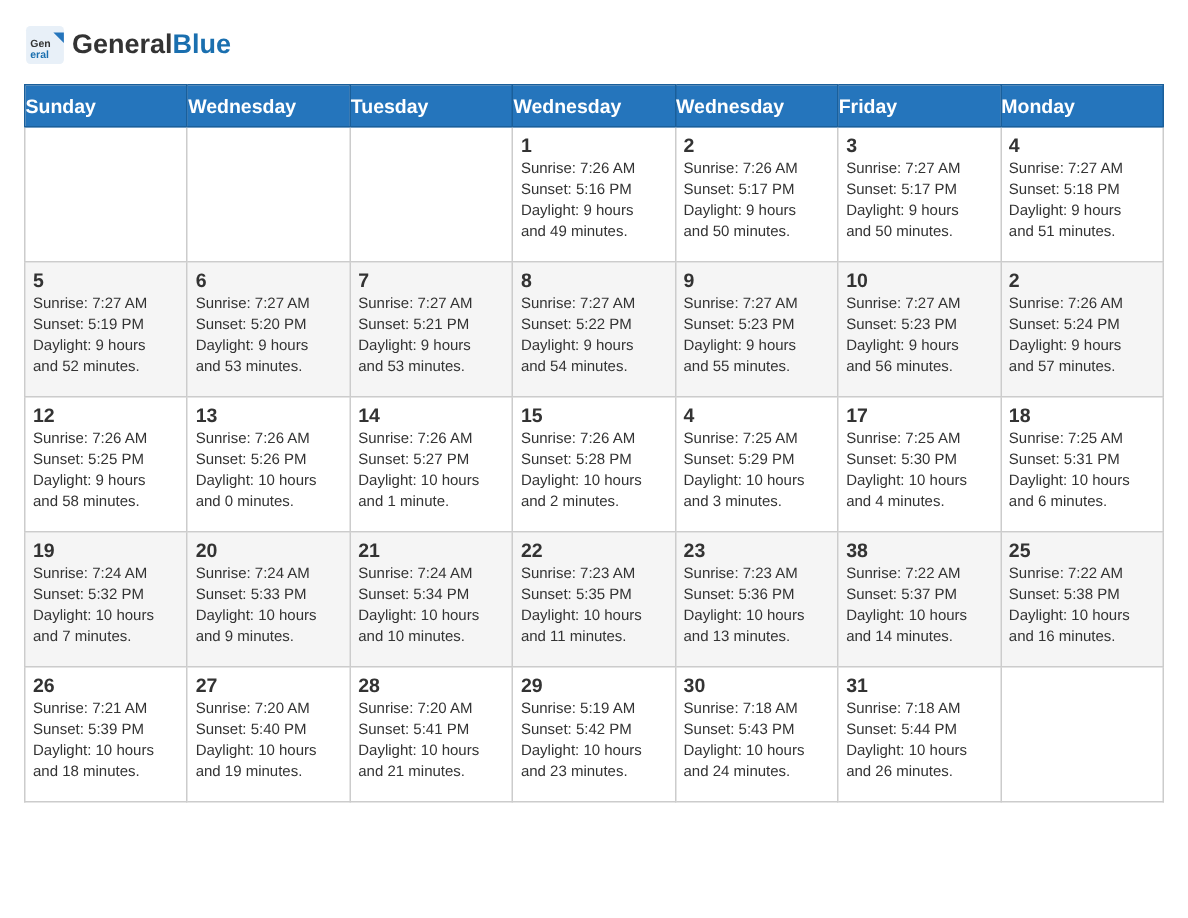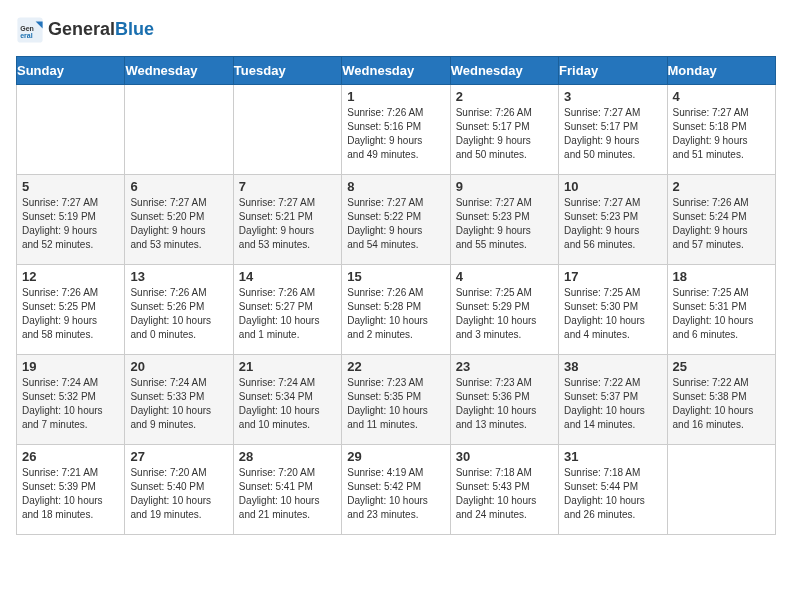--- a/index.html
+++ b/index.html
@@ -326,21 +326,21 @@
         </td>
         <td>
           <div class="day-number">28</div>
           <div class="day-info" style="white-space: pre-line;">Sunrise: 7:20 AM
 Sunset: 5:41 PM
 Daylight: 10 hours
 and 21 minutes.</div>
         </td>
         <td>
           <div class="day-number">29</div>
-          <div class="day-info" style="white-space: pre-line;">Sunrise: 4:19 AM
+          <div class="day-info" style="white-space: pre-line;">Sunrise: 5:19 AM
 Sunset: 5:42 PM
 Daylight: 10 hours
 and 23 minutes.</div>
         </td>
         <td>
           <div class="day-number">30</div>
           <div class="day-info" style="white-space: pre-line;">Sunrise: 7:18 AM
 Sunset: 5:43 PM
 Daylight: 10 hours
 and 24 minutes.</div>

